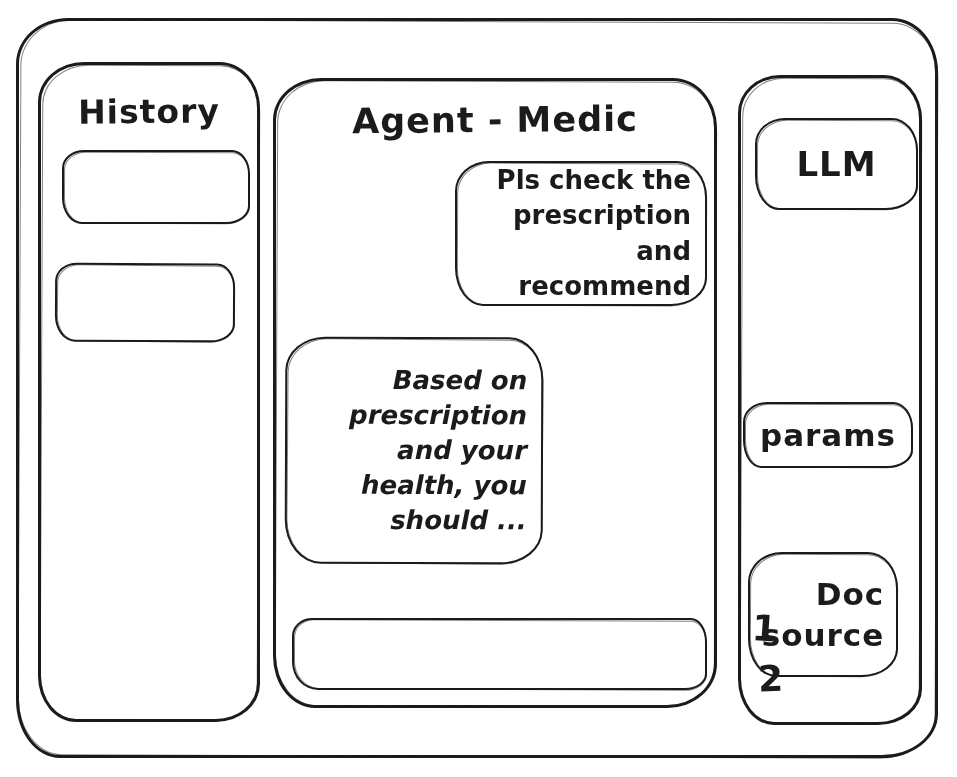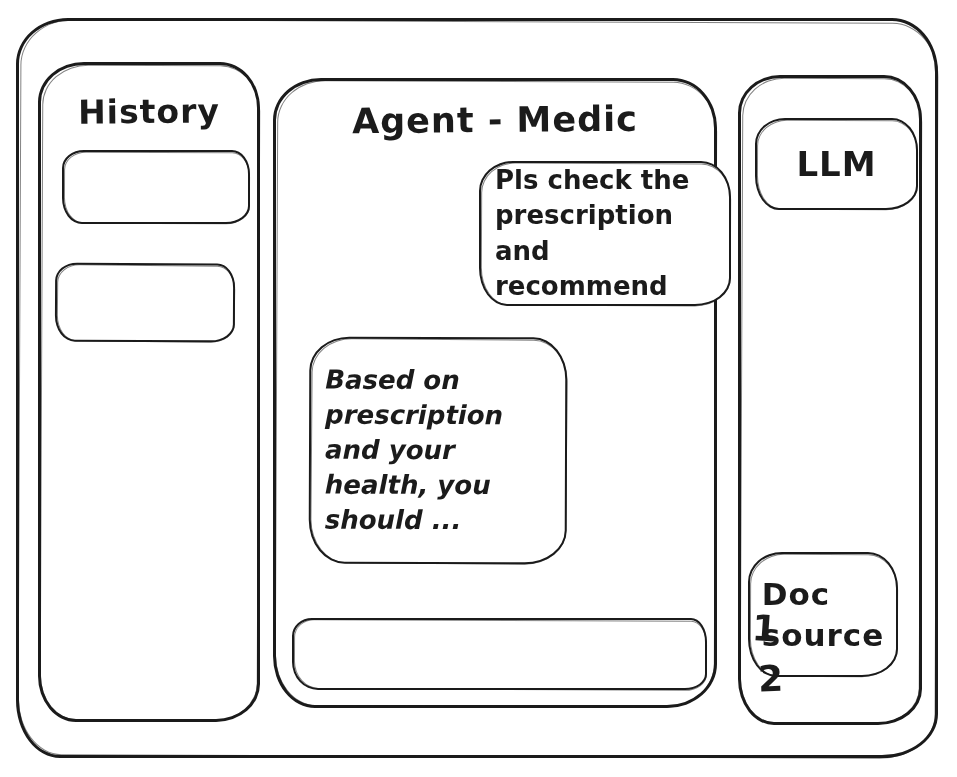--- a/index.html
+++ b/index.html
@@ -61,26 +61,25 @@
   .center-title {
     position: absolute;
     left: 273px; top: 100px; width: 444px;
     text-align: center;
     font-size: 35px; font-weight: bold;
     letter-spacing: 1px;
     transform: rotate(-0.5deg);
   }
   .bubble {
     display: flex; align-items: center; justify-content: center;
-    text-align: left;
+    text-align: right;
     font-size: 26px; font-weight: bold;
     line-height: 1.35;
     padding: 10px 14px;
     border-width: 2.5px;
-    margin-left: 24px;
   }
   .bubble-user {
     left: 455px; top: 161px; width: 252px; height: 145px;
     border-radius: 34px 30px 36px 28px / 30px 36px 28px 38px;
   }
   .bubble-assistant {
     left: 285px; top: 337px; width: 258px; height: 227px;
     border-radius: 40px 34px 42px 36px / 34px 42px 34px 44px;
     transform: rotate(0.2deg);
     font-style: italic;
@@ -91,21 +90,21 @@
     border-radius: 20px 16px 22px 26px / 18px 24px 16px 28px;
   }
 
   
   .right-panel {
     left: 738px; top: 75px; width: 184px; height: 650px;
     border-radius: 42px 38px 44px 36px / 38px 44px 36px 46px;
   }
   .tool-button {
     display: flex; align-items: center; justify-content: center;
-    text-align: left;
+    text-align: right;
     font-size: 31px; font-weight: bold;
     letter-spacing: 1px;
     line-height: 1.3;
     border-width: 2.5px;
     cursor: default;
   }
   .btn-llm    { left: 755px; top: 118px; width: 163px; height: 92px;
                 border-radius: 30px 26px 32px 24px / 26px 32px 24px 34px; font-size: 34px; }
   .btn-ocr    { left: 752px; top: 230px; width: 166px; height: 90px;
                 border-radius: 28px 32px 26px 34px / 32px 26px 34px 28px; font-size: 34px; transform: rotate(-0.3deg); }
@@ -148,20 +147,23 @@
 
   <div class="sketch chat-input"></div>
 
   <div class="sketch right-panel"></div>
 
   <div class="sketch tool-button btn-llm">
     <span>LLM</span>
   </div>
 
 
+  <div class="sketch tool-button btn-params">
+    <span>params</span>
+  </div>
 
   <div class="sketch tool-button btn-doc">
     <span class="two-line">Doc
 source</span>
   </div>
 
   <div class="doc-num doc-num-1">1</div>
   <div class="doc-num doc-num-2">2</div>
 
 </div>

